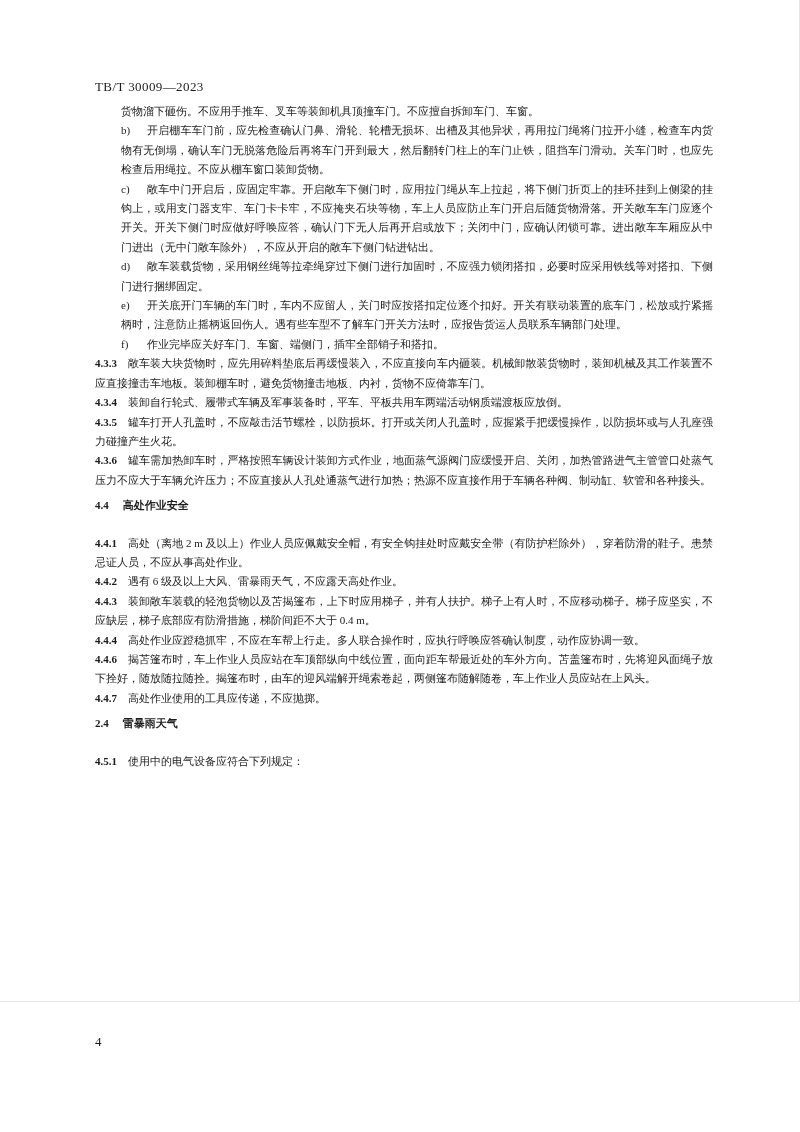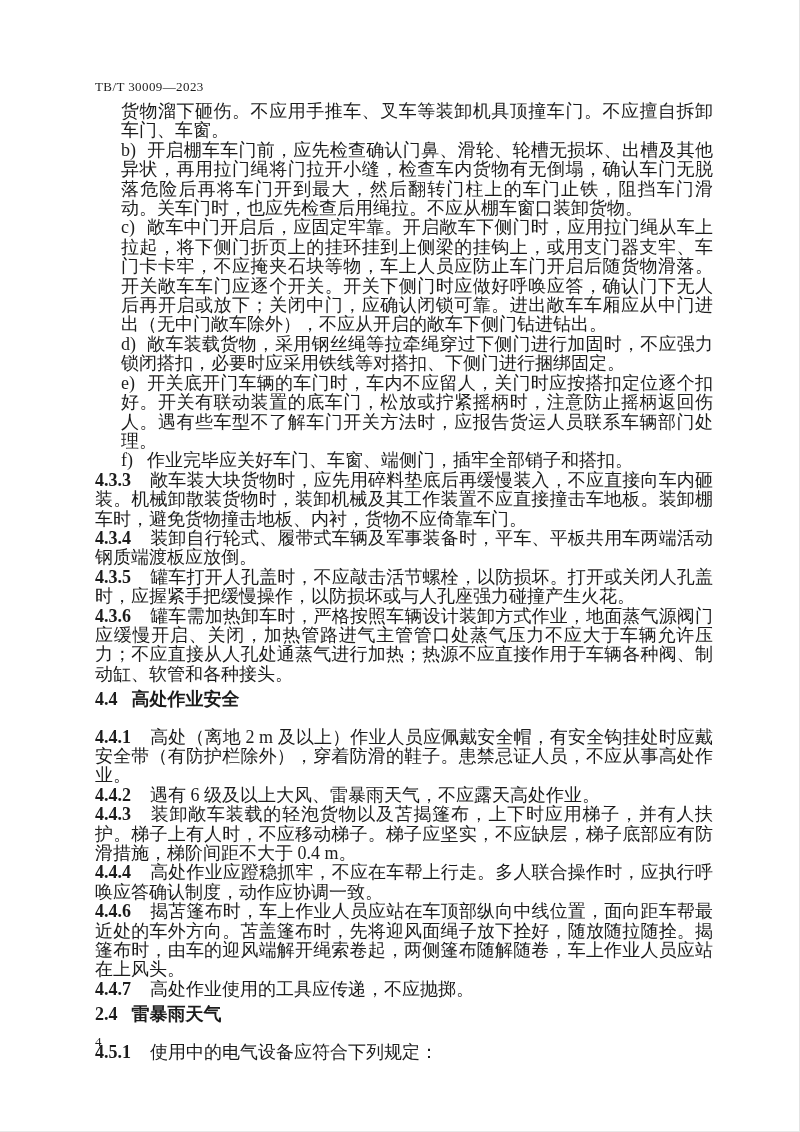--- a/index.html
+++ b/index.html
@@ -3,45 +3,45 @@
 <meta charset="utf-8">
 <style>
   html, body { margin: 0; padding: 0; }
   body {
     width: 800px; height: 1132px;
     background: #ffffff;
     overflow: hidden;
   }
   .page {
     position: relative;
-    width: 800px; height: 1132px;
+    width: 800px; height: 1002px;
     background: #ffffff;
     font-family: "Liberation Serif", "DejaVu Serif", serif;
     color: #1c1c1c;
     box-shadow: inset -1px 0 0 #e4e4e4, inset 0 -1px 0 #e8e8e8;
   }
   .doc-header {
     position: absolute;
     top: 79px; left: 95px;
     font-size: 13px;
     letter-spacing: 0.4px;
   }
   .doc-body {
     position: absolute;
     top: 102px; left: 95px;
     width: 618px;
-    font-size: 18px;
+    font-size: 11px;
     line-height: 19.4px;
     text-align: justify;
   }
   .doc-body p { margin: 0; }
   p.cont { padding-left: 26px; }
   p.lettered { padding-left: 26px; }
   p.lettered .lbl { display: inline-block; width: 26px; }
-  p.section .num { font-weight: bold; margin-right: 19px; }
+  p.section .num { font-weight: bold; margin-right: 11px; }
   p.heading { font-weight: bold; margin: 6px 0 18px 0; }
   p.heading .hnum { margin-right: 14px; }
   .page-number {
     position: absolute;
     top: 1034px; left: 95px;
     font-size: 13px;
   }
 </style>
 </head>
 <body>

